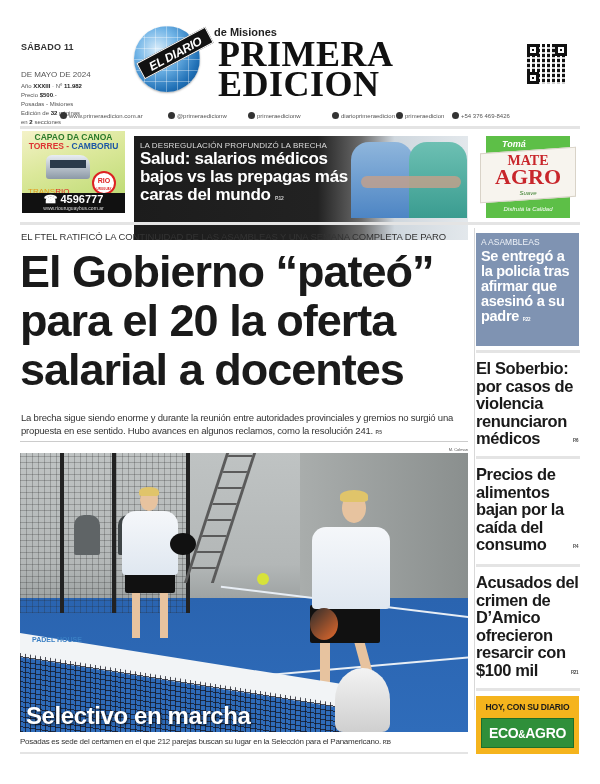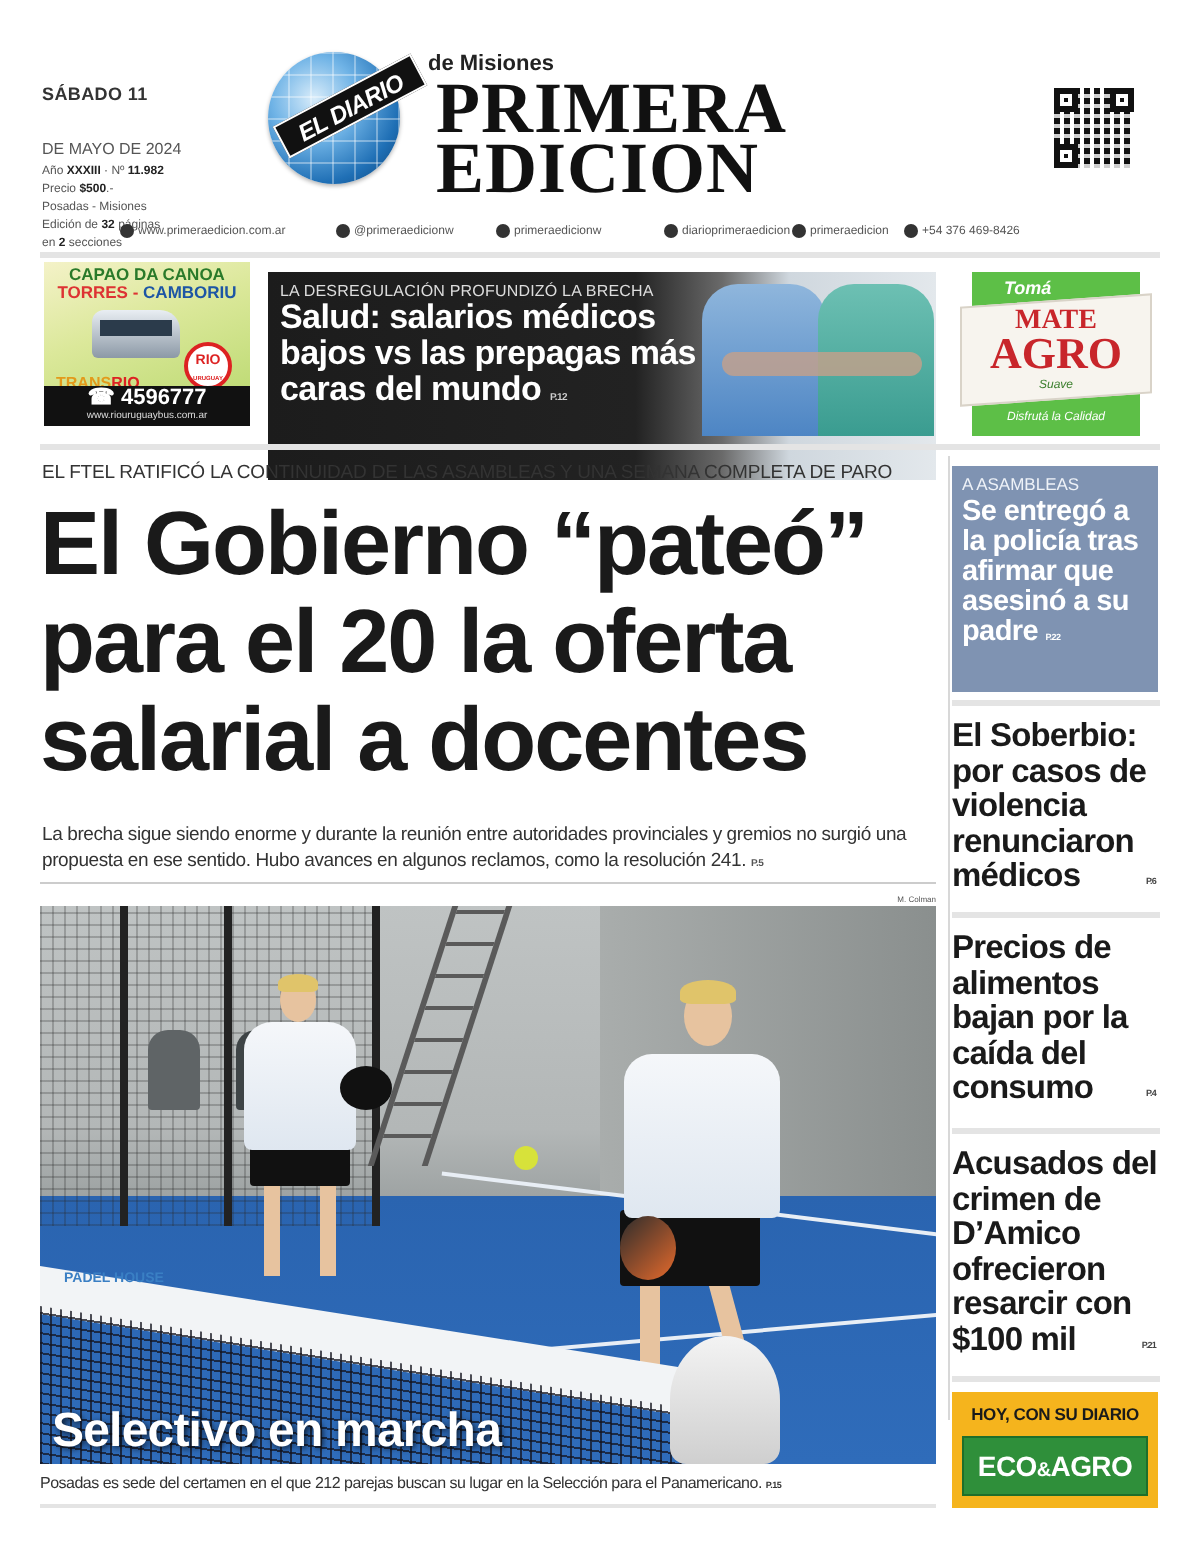--- a/index.html
+++ b/index.html
@@ -47,21 +47,21 @@
   
   .ad-bus { position: absolute; left: 22px; top: 131px; width: 103px; height: 82px; overflow: hidden;
     background: linear-gradient(160deg, #f4f2c8 0%, #dbe89a 40%, #b6d76a 100%); }
   .ad-bus .t1 { position: absolute; left: 0; top: 1px; width: 103px; text-align: center; font-size: 8.5px; font-weight: bold; color: #2a7a2a; }
   .ad-bus .t2 { position: absolute; left: 0; top: 10px; width: 103px; text-align: center; font-size: 8.5px; font-weight: bold; }
   .ad-bus .t2 .a { color: #d33; } .ad-bus .t2 .b { color: #1d56a5; }
   .ad-bus .bus { position: absolute; left: 24px; top: 24px; width: 44px; height: 24px; background: linear-gradient(#e9eef3, #8c99a6); border-radius: 6px 10px 3px 3px; }
   .ad-bus .bus::after { content: ""; position: absolute; left: 4px; top: 5px; width: 36px; height: 8px; background: #2b3b4b; }
   .ad-bus .rio { position: absolute; left: 70px; top: 40px; width: 24px; height: 24px; border-radius: 50%; background: #fff; border: 2px solid #d22; color: #d22; font-size: 7px; font-weight: bold; text-align: center; line-height: 12px; padding-top: 2px; }
   .ad-bus .rio small { display: block; font-size: 3px; line-height: 4px; }
-  .ad-bus .trans { position: absolute; left: 6px; top: 56px; font-size: 8px; font-weight: bold; color: #e39a1b; }
+  .ad-bus .trans { position: absolute; left: 6px; top: 56px; font-size: 8px; font-weight: normal; color: #e39a1b; }
   .ad-bus .trans span { color: #d22; }
   .ad-bus .phone { position: absolute; left: 0; bottom: 0; width: 103px; height: 20px; background: #111; color: #fff; text-align: center; }
   .ad-bus .phone .num { font-size: 11px; font-weight: bold; line-height: 12px; }
   .ad-bus .phone .web { font-size: 5px; line-height: 7px; color: #ddd; }
 
   .salud { position: absolute; left: 134px; top: 136px; width: 334px; height: 104px; overflow: hidden;
     background: linear-gradient(90deg, #1c1c1c 0%, #222 55%, #6a6a6a 68%, #cfd7de 78%, #e3e8ec 100%); }
   .salud .photo { position: absolute; right: 0; top: 0; width: 135px; height: 82px; }
   .salud .scrub1 { position: absolute; left: 18px; top: 6px; width: 62px; height: 76px; background: linear-gradient(#8fb6dc, #4d85c4); border-radius: 18px 18px 0 0; }
   .salud .scrub2 { position: absolute; left: 76px; top: 6px; width: 58px; height: 76px; background: linear-gradient(#6dc0b3, #3a9c90); border-radius: 18px 18px 0 0; }

